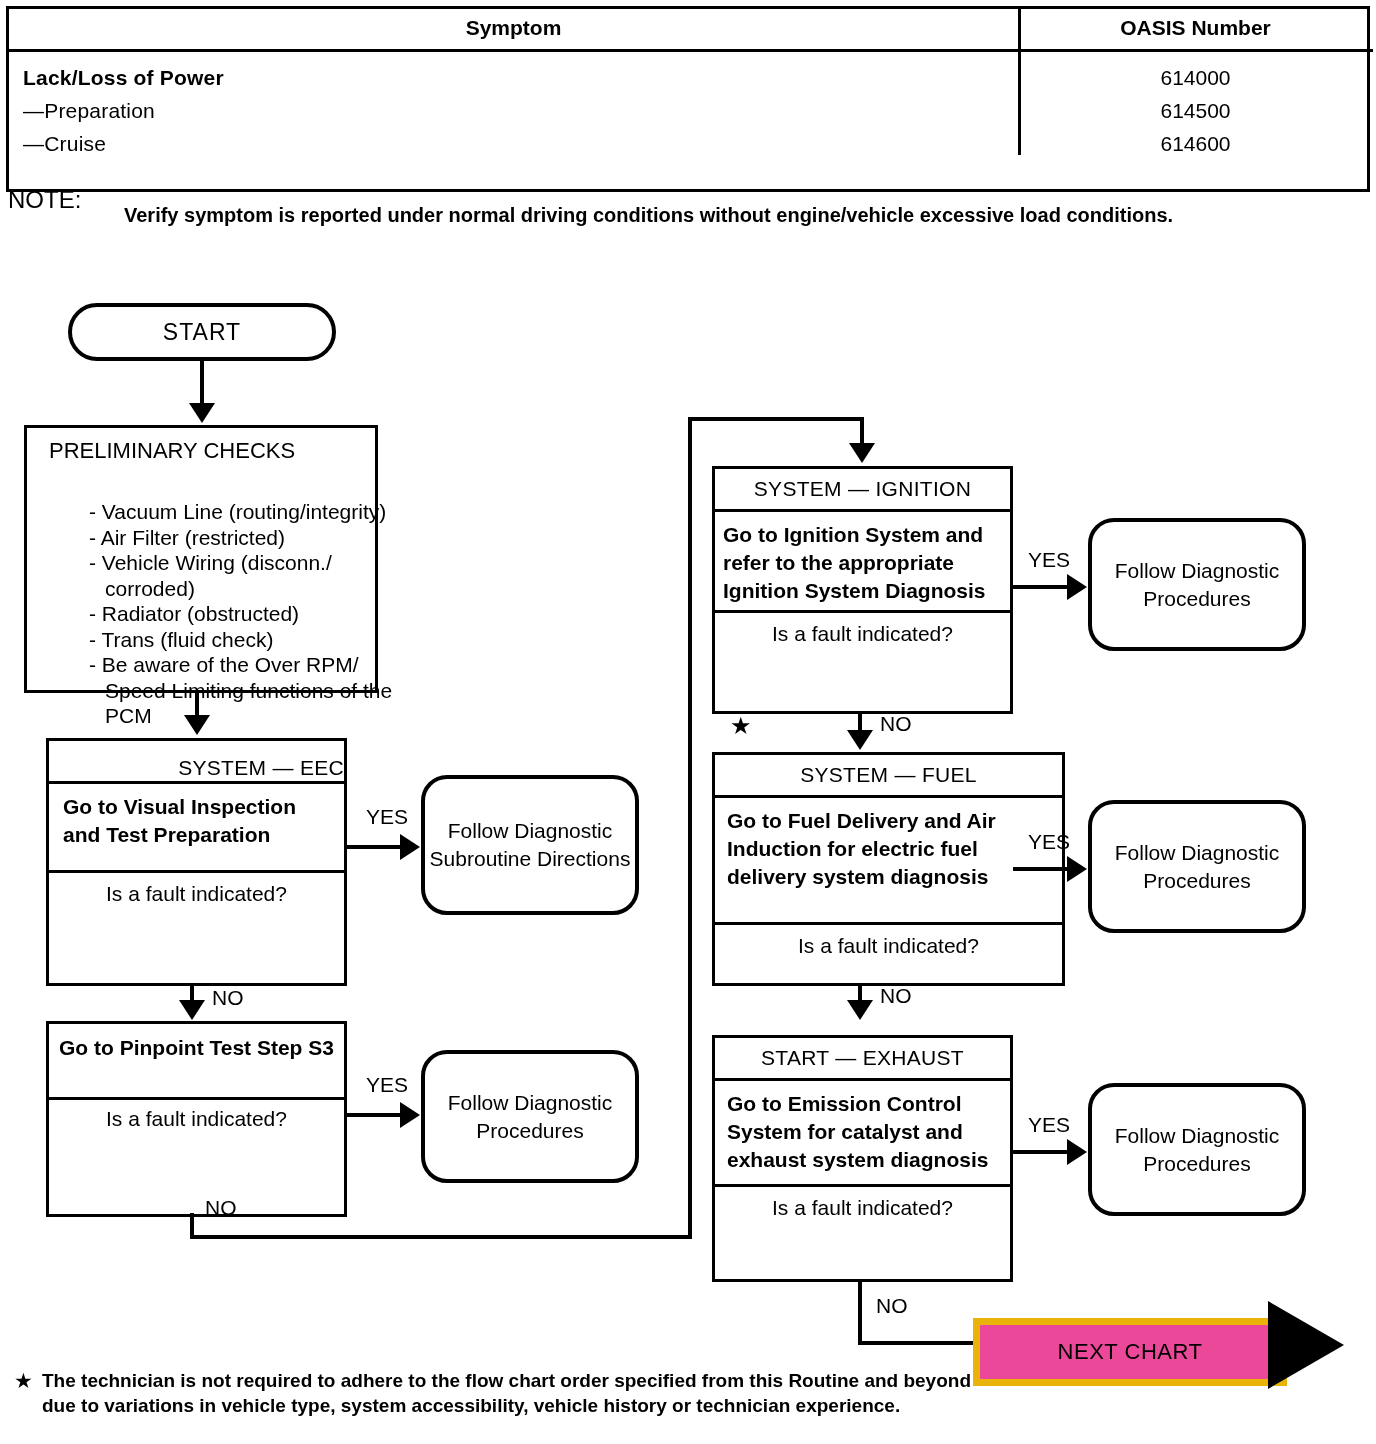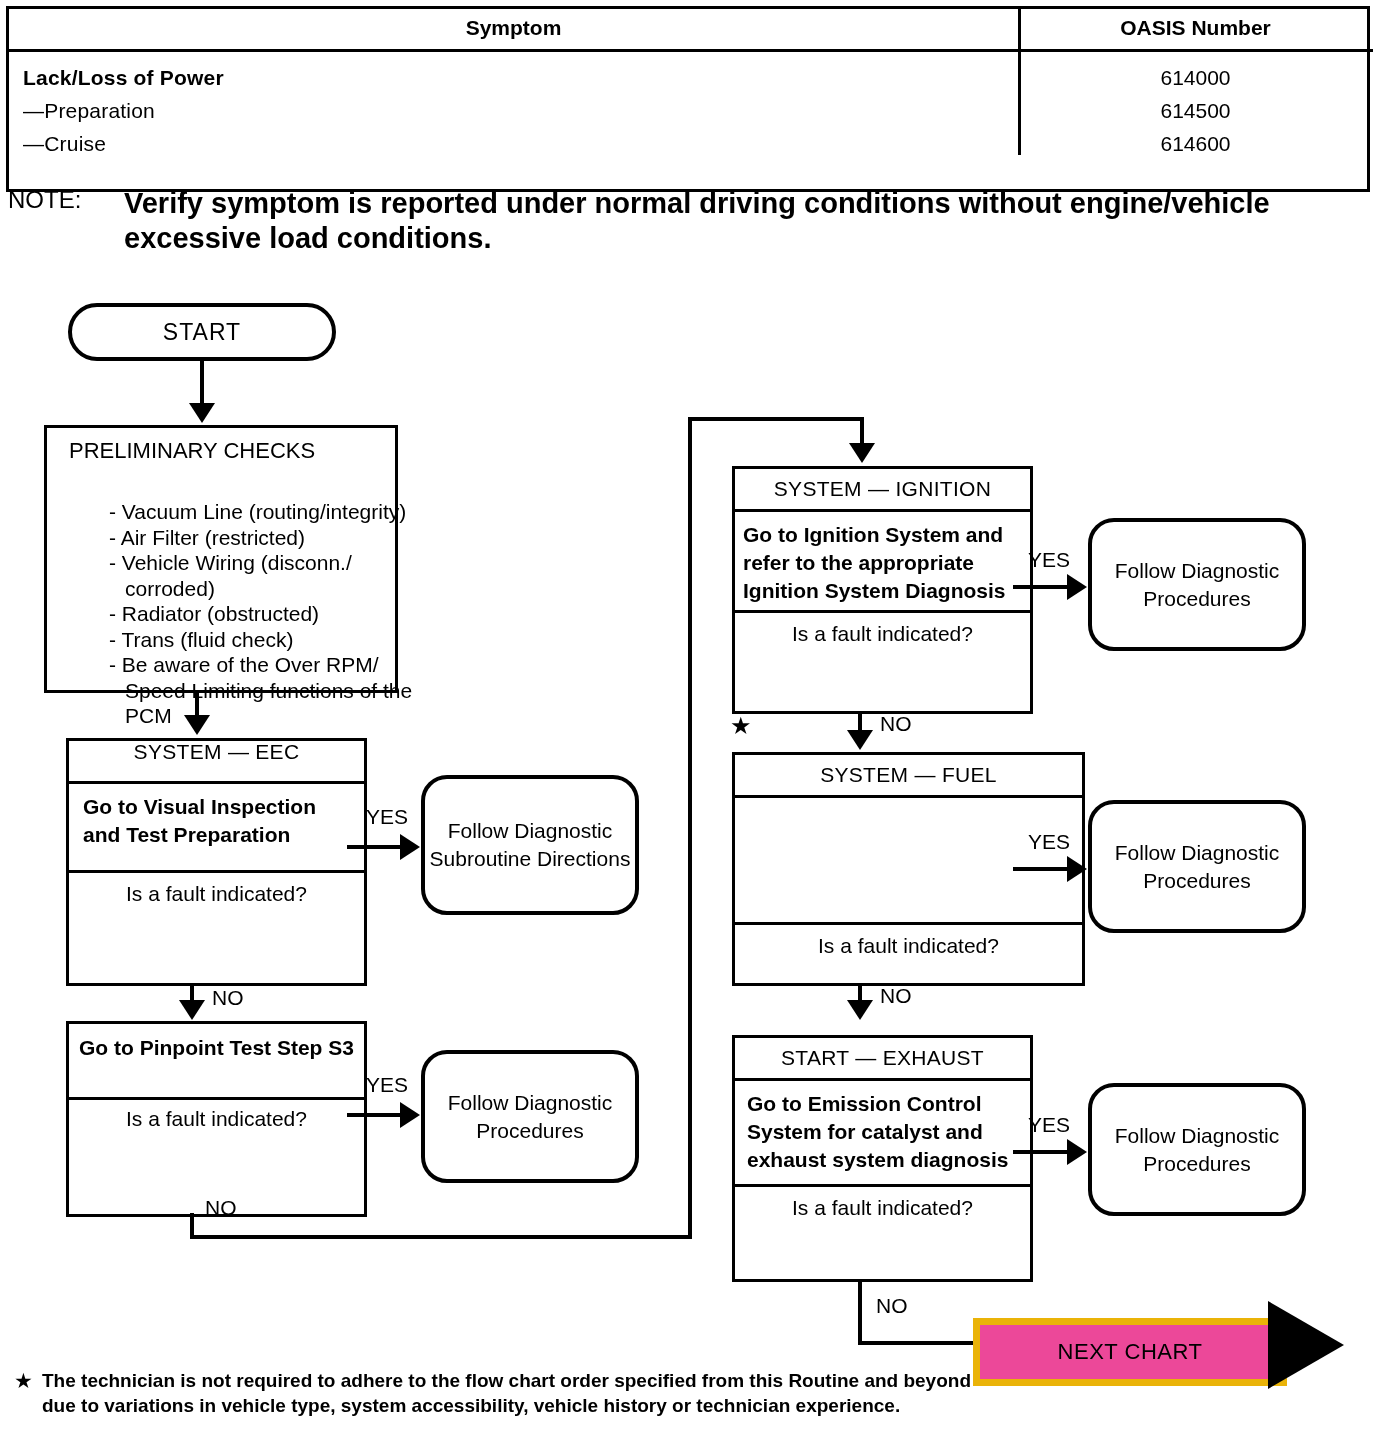--- a/index.html
+++ b/index.html
@@ -15,25 +15,25 @@
   #th-symptom{left:0;top:0;width:1009px;height:40px;}
   #th-oasis{left:1012px;top:0;width:349px;height:40px;}
   .sym-cell{left:14px;width:900px;font-weight:bold;font-size:21px;
             letter-spacing:.2px;height:33px;line-height:33px;}
   .oasis-cell{left:1012px;width:349px;text-align:center;font-size:21px;
               height:33px;line-height:33px;}
 
   
   #note-block{left:8px;top:186px;width:1300px;}
   #note-label{left:0;top:0;font-size:24px;}
-  #note-text{left:116px;top:0;width:1180px;font-size:29px;font-weight:bold;
+  #note-text{left:116px;top:12px;width:1180px;font-size:20px;font-weight:bold;
              line-height:35px;}
 
   
-  .box{border:3px solid #000;background:#fff;margin-left:20px;}
+  .box{border:3px solid #000;background:#fff;}
   .rbox{border:4px solid #000;border-radius:26px;background:#fff;
         display:flex;align-items:center;justify-content:center;text-align:center;
         font-size:21px;line-height:28px;}
   .hline{background:#000;height:4px;}
   .vline{background:#000;width:4px;}
   .sect-div{position:absolute;left:0;width:100%;height:3px;background:#000;}
 
   .hdr{text-align:center;font-size:21px;line-height:1;letter-spacing:.3px;}
   .body-txt{font-weight:bold;font-size:21px;line-height:28px;}
   .q-txt{text-align:center;font-size:21px;}
@@ -50,21 +50,21 @@
               border-radius:29px;display:flex;align-items:center;justify-content:center;
               font-size:23px;letter-spacing:1px;}
 
   #prelim-box{left:24px;top:425px;width:354px;height:268px;}
   #prelim-title{position:absolute;left:22px;top:10px;font-size:22px;}
   #prelim-list{position:absolute;left:22px;top:50px;width:320px;font-size:21px;
                line-height:25.5px;}
   #prelim-list li{list-style:none;margin:0;padding:0;text-indent:-16px;padding-left:16px;}
 
   #eec-box{left:46px;top:738px;width:301px;height:248px;}
-  #eec-hdr{position:absolute;left:0;top:0;width:100%;}
+  #eec-hdr{position:absolute;left:0;top:16px;width:100%;text-align:right;}
   #eec-div1{top:40px;}
   #eec-body{position:absolute;left:14px;top:52px;width:275px;}
   #eec-div2{top:129px;}
   #eec-q{position:absolute;left:0;top:141px;width:100%;}
 
   #pin-box{left:46px;top:1021px;width:301px;height:196px;}
   #pin-body{position:absolute;left:0;top:10px;width:100%;text-align:center;
             font-weight:bold;font-size:21px;line-height:28px;}
   #pin-div{top:73px;}
   #pin-q{position:absolute;left:0;top:83px;width:100%;}
@@ -202,20 +202,21 @@
 <div class="rbox abs" id="out-ign">Follow Diagnostic Procedures</div>
 
 <div class="abs vline" style="left:858px;top:714px;height:26px"></div>
 <div class="arr-down" style="left:847px;top:730px"></div>
 <div class="lbl" style="left:880px;top:712px">NO</div>
 <div class="star-mark" style="left:730px;top:712px">★</div>
 
 <div class="abs box" id="fuel-box">
   <div class="hdr" id="fuel-hdr">SYSTEM — FUEL</div>
   <div class="sect-div" id="fuel-div1"></div>
+  <div class="body-txt" id="fuel-body">Go to Fuel Delivery and Air Induction for electric fuel delivery system diagnosis</div>
   <div class="sect-div" id="fuel-div2"></div>
   <div class="q-txt" id="fuel-q">Is a fault indicated?</div>
 </div>
 <div class="abs hline" style="left:1013px;top:867px;width:61px"></div>
 <div class="arr-right" style="left:1067px;top:856px"></div>
 <div class="lbl" style="left:1028px;top:830px">YES</div>
 <div class="rbox abs" id="out-fuel">Follow Diagnostic Procedures</div>
 
 <div class="abs vline" style="left:858px;top:986px;height:26px"></div>
 <div class="arr-down" style="left:847px;top:1000px"></div>

